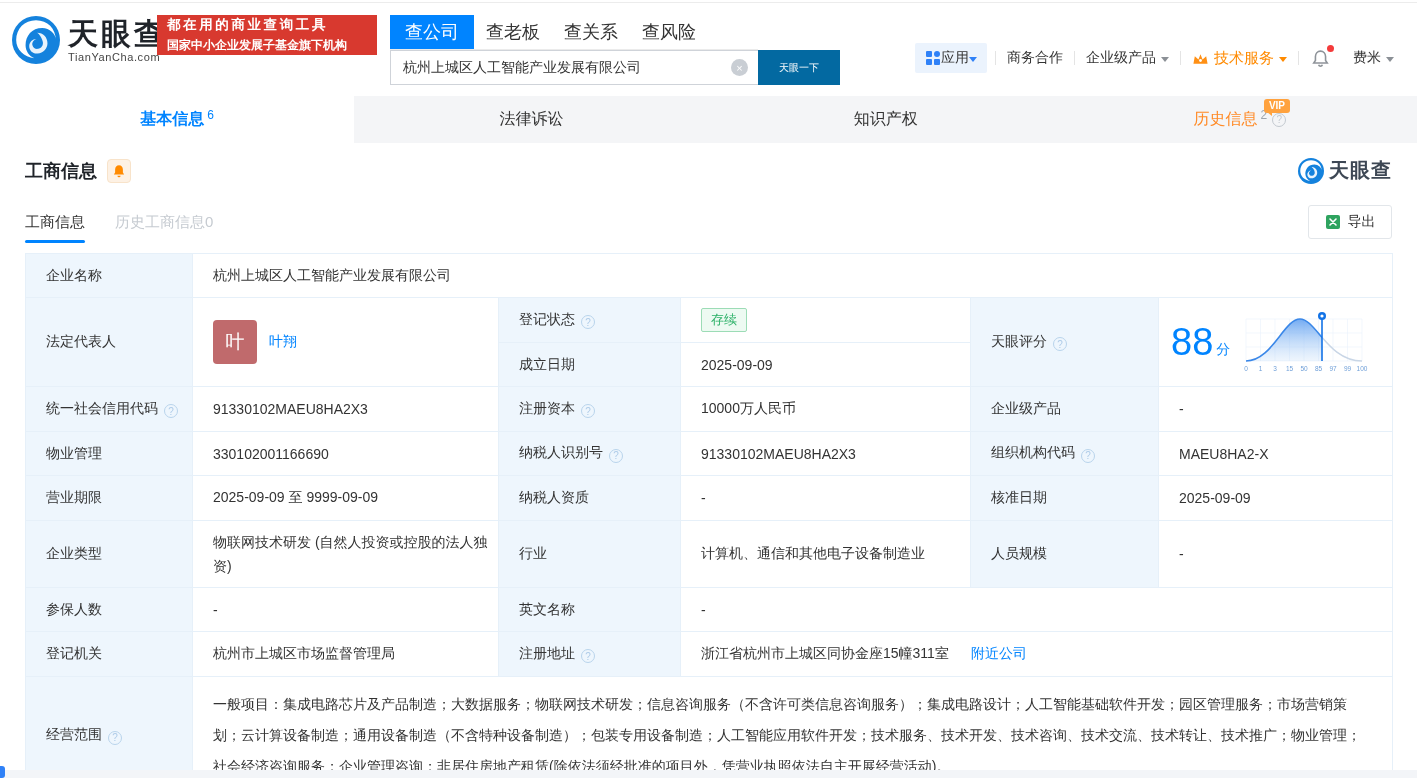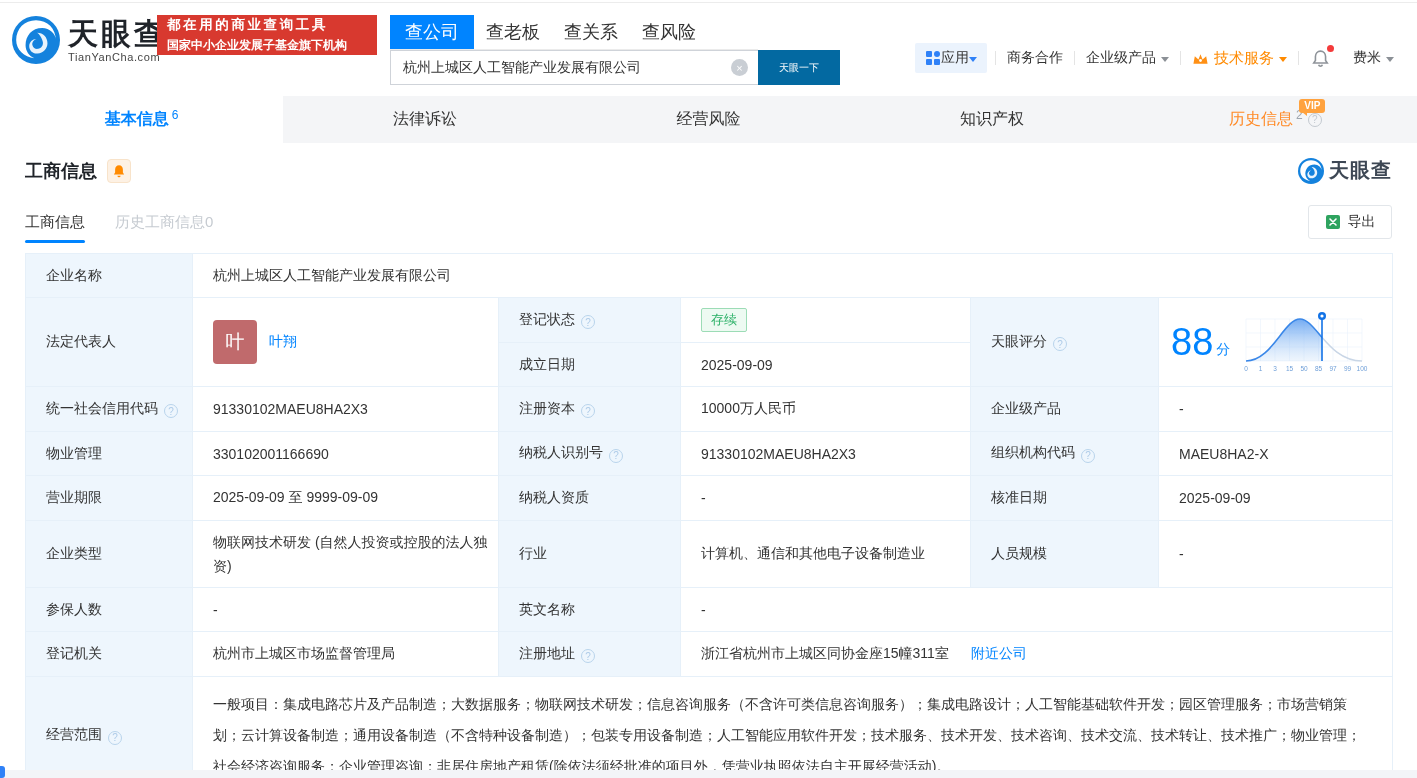--- a/index.html
+++ b/index.html
@@ -182,23 +182,20 @@
 
 <nav class="tabbar">
   <div class="tab active">
     <span>基本信息</span>
     <span class="cnt">6</span>
   </div>
   <div class="tab">
     <span>法律诉讼</span>
   </div>
   <div class="tab">
-    <span>经营风险</span>
-  </div>
-  <div class="tab">
     <span>知识产权</span>
   </div>
   <div class="tab orange">
     <span>历史信息</span>
     <span class="cnt">2</span>
     <span class="qmark">?</span>
     <span class="vip-badge">VIP</span>
   </div>
 </nav>
 

